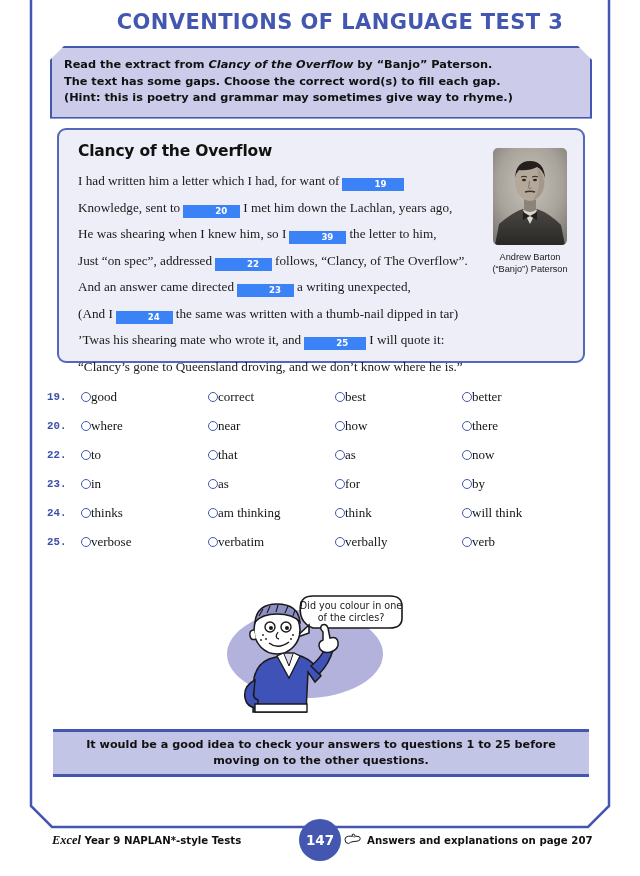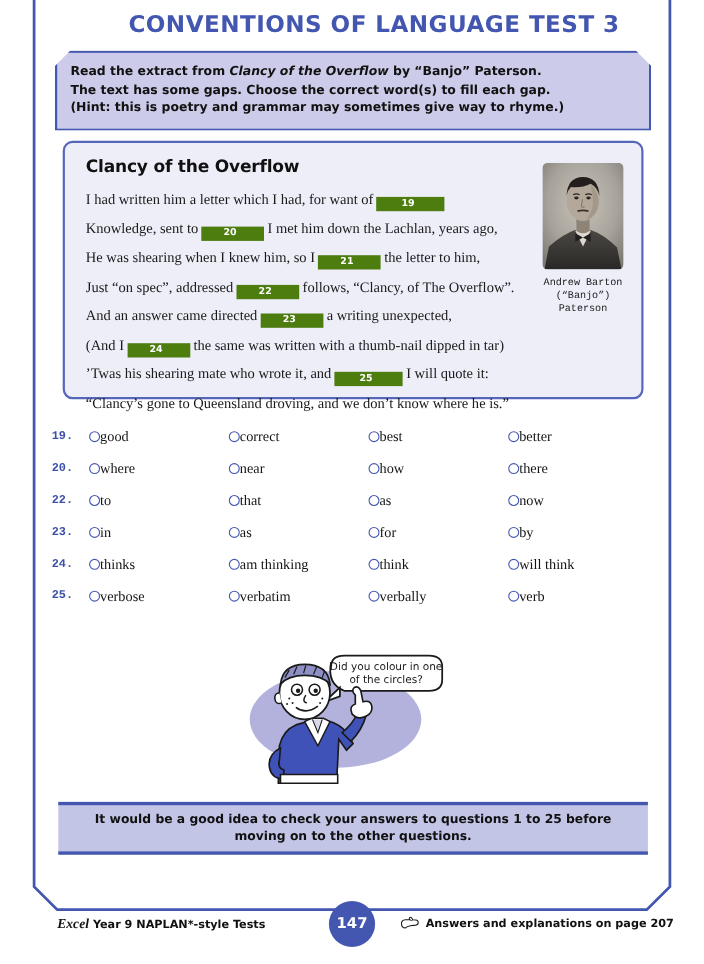--- a/index.html
+++ b/index.html
@@ -84,51 +84,52 @@
     font-size: 13.2px;
     line-height: 26.5px;
     color: #1a1a1a;
     white-space: nowrap;
   }
   .poem-line { height: 26.5px; }
   .gap {
     display: inline-block;
     vertical-align: -2px;
     height: 13px;
-    background: #4d7c0f;
+    background: #3b82f6;
     color: #ffffff;
     font-family: "DejaVu Sans", sans-serif;
     font-weight: bold;
     font-size: 8.6px;
     line-height: 13px;
-    text-align: center;
+    text-align: left;
     padding-right: 5px;
     box-sizing: border-box;
     margin: 0 3px;
+    padding-left: 32px;
   }
   .gap.w1 { width: 62px; }
   .gap.w2 { width: 57px; }
 
   
   #portrait-block {
     position: absolute;
     left: 489px; top: 148px;
     width: 82px;
     text-align: center;
   }
   #portrait-photo {
     width: 74px; height: 97px;
     margin: 0 auto;
     border-radius: 5px;
     overflow: hidden;
     display: block;
   }
   #portrait-caption {
     margin-top: 6px;
-    font-family: Liberation Mono, monospace;
+    font-family: Liberation Sans, sans-serif;
     font-size: 9.2px;
     line-height: 12px;
     color: #1a1a1a;
   }
 
   
   #options-area {
     position: absolute;
     left: 47px; top: 382px;
     width: 545px;
@@ -216,21 +217,21 @@
     color: #ffffff;
     font-family: "DejaVu Sans", sans-serif;
     font-weight: bold;
     font-size: 13.5px;
     display: flex;
     align-items: center;
     justify-content: center;
   }
   #footer-right {
     position: absolute;
-    left: 364px; top: 833px;
+    left: 344px; top: 833px;
     display: flex;
     align-items: center;
     font-family: "DejaVu Sans", sans-serif;
     font-weight: bold;
     font-size: 10.2px;
     color: #111111;
   }
   #hand-icon { margin-right: 6px; display: block; }
 </style>
 </head>
@@ -250,21 +251,21 @@
   </div>
   <div>The text has some gaps. Choose the correct word(s) to fill each gap.</div>
   <div>(Hint: this is poetry and grammar may sometimes give way to rhyme.)</div>
 </div>
 
 <div id="extract-panel">
   <div id="poem-title">Clancy of the Overflow</div>
   <div id="poem-body">
       <div class="poem-line"><span>I had written him a letter which I had, for want of</span><span class="gap w1">19</span></div>
       <div class="poem-line"><span>Knowledge, sent to</span><span class="gap w2">20</span><span>I met him down the Lachlan, years ago,</span></div>
-      <div class="poem-line"><span>He was shearing when I knew him, so I</span><span class="gap w2">21</span><span>the letter to him,</span></div>
+      <div class="poem-line"><span>He was shearing when I knew him, so I</span><span class="gap w2">39</span><span>the letter to him,</span></div>
       <div class="poem-line"><span>Just “on spec”, addressed</span><span class="gap w2">22</span><span>follows, “Clancy, of The Overflow”.</span></div>
       <div class="poem-line"><span>And an answer came directed</span><span class="gap w2">23</span><span>a writing unexpected,</span></div>
       <div class="poem-line"><span>(And I</span><span class="gap w2">24</span><span>the same was written with a thumb-nail dipped in tar)</span></div>
       <div class="poem-line"><span>’Twas his shearing mate who wrote it, and</span><span class="gap w1">25</span><span>I will quote it:</span></div>
       <div class="poem-line"><span>“Clancy’s gone to Queensland droving, and we don’t know where he is.”</span></div>
     </div>
 </div>
 
 <div id="portrait-block">
   <div id="portrait-photo">

